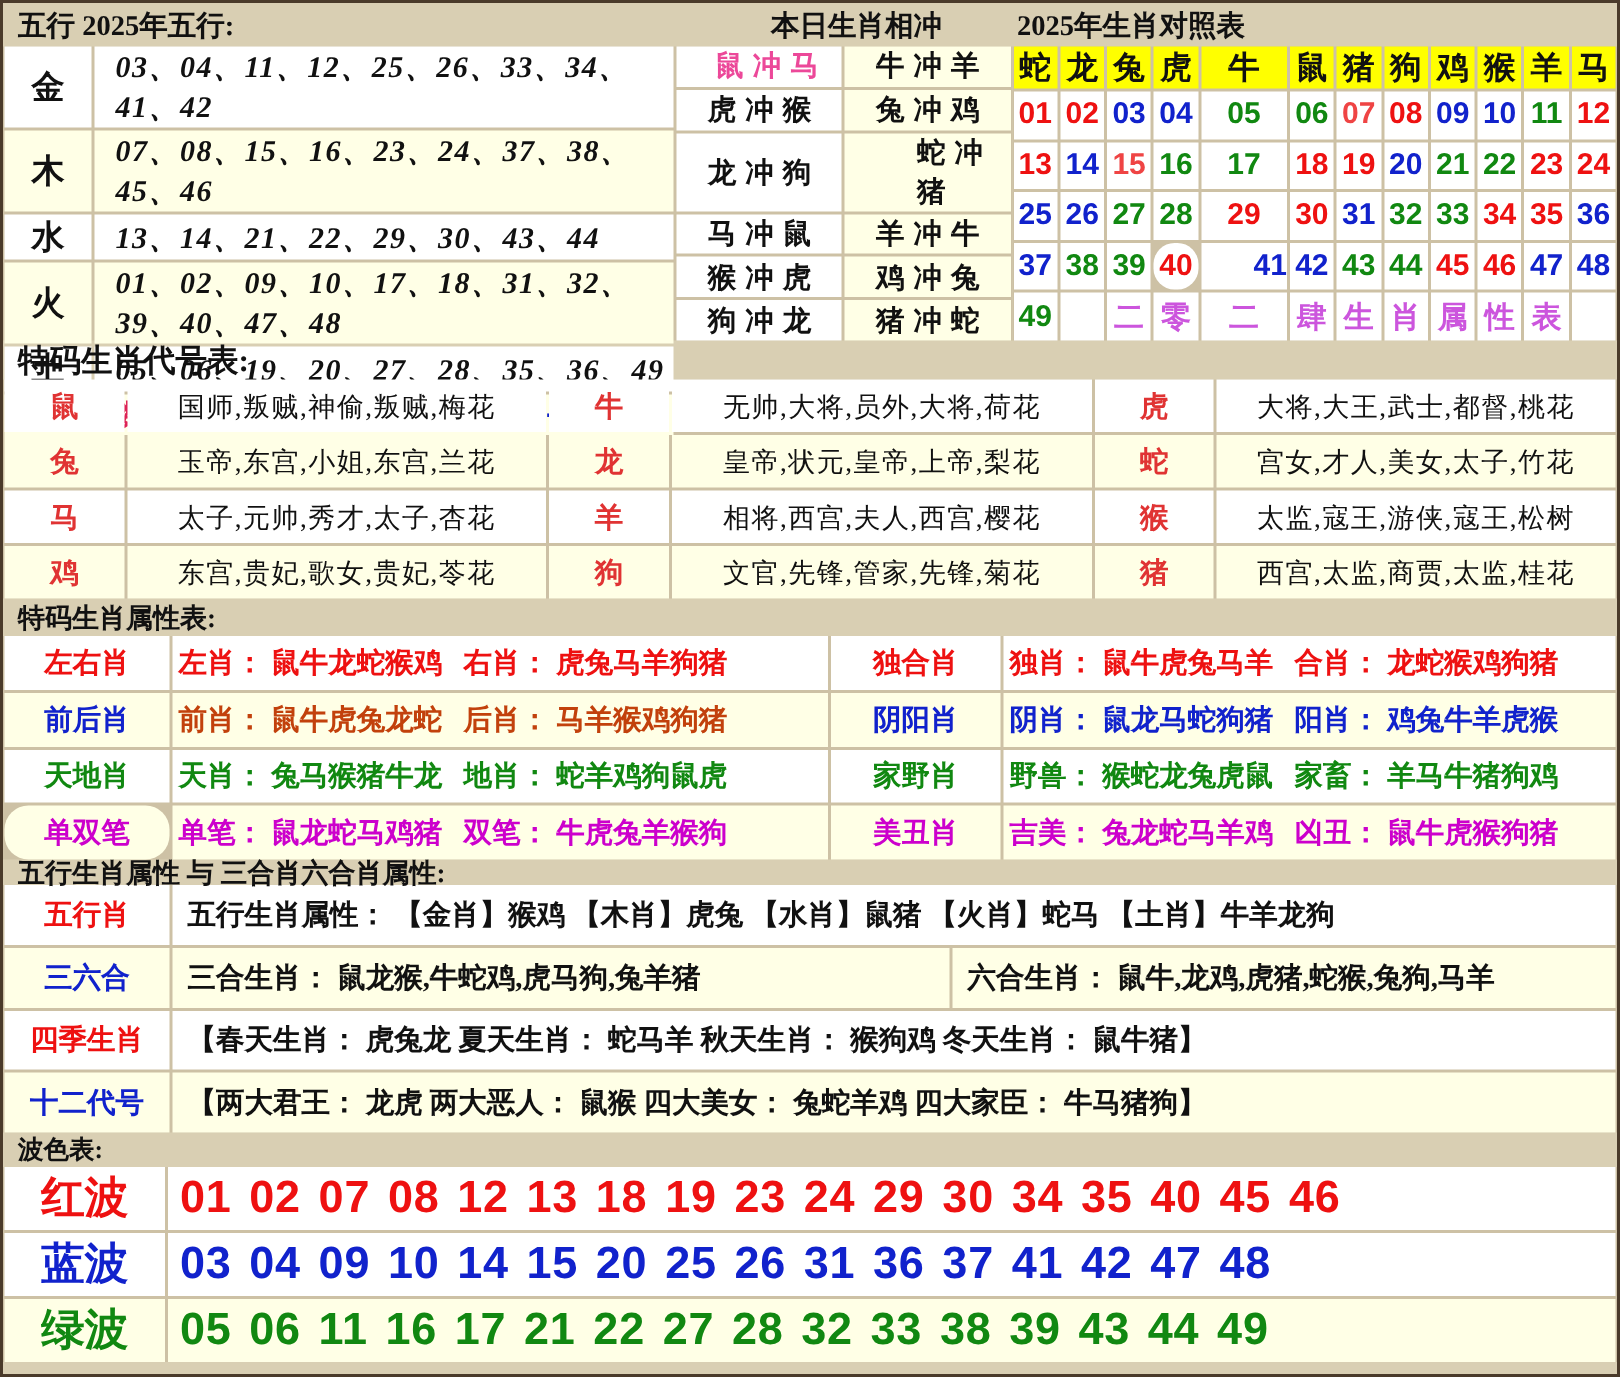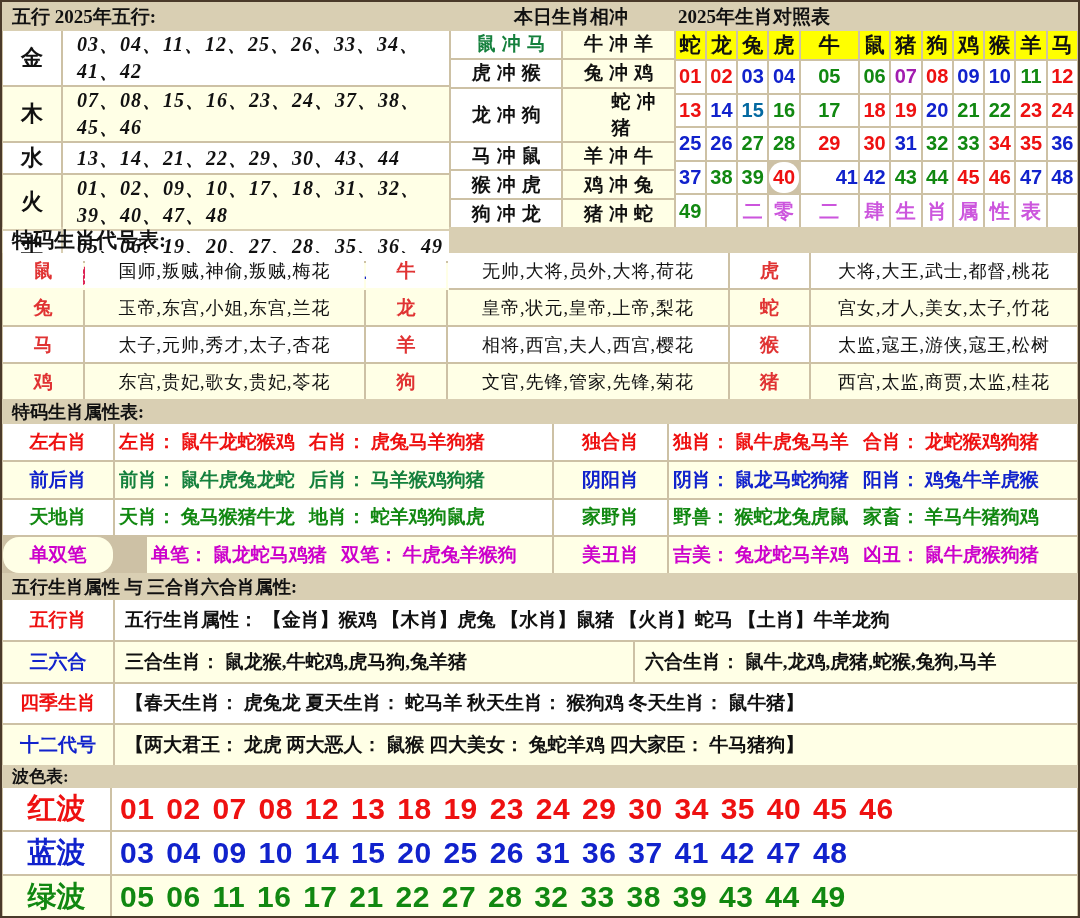--- a/index.html
+++ b/index.html
@@ -32,21 +32,21 @@
   .clash-table{width:225px;grid-template-columns:1fr 1fr;grid-template-rows:repeat(6,1fr);}
   .clash-cell{font-family:var(--serif);font-weight:bold;font-size:19px;letter-spacing:6px;
               padding-left:6px;}
   .zc-table{width:405px;grid-template-columns:repeat(12,1fr);grid-template-rows:28px repeat(5,1fr);}
   .zc-head{background:#ffff00;font-family:var(--serif);font-weight:bold;font-size:21px;}
   .zc-num{font-weight:bold;font-size:20px;font-family:var(--sans);}
 
   
   .band2{height:26px;font-size:21px;}
   .band3{height:25px;font-size:18px;}
-  .band4{height:27px;font-size:18px;}
+  .band4{height:17px;font-size:18px;}
   .band5{height:23px;font-size:17px;}
 
   .code-table{height:146px;grid-template-columns:80px 279px 80px 280px 79px 1fr;
               grid-template-rows:repeat(4,1fr);}
   .code-z{font-family:var(--serif);font-weight:bold;font-size:19px;}
   .code-d{font-family:var(--serif);font-size:18px;letter-spacing:1px;}
 
   .attr-table{height:149px;grid-template-columns:110px 437px 113px 1fr;
               grid-template-rows:repeat(4,1fr);}
   .attr-label{font-weight:bold;font-size:19px;font-family:var(--serif);}
@@ -88,21 +88,21 @@
           <div class="cell fe-el " style="color: rgb(17, 17, 17);">土</div>
           <div class="cell fe-nums " style="color: rgb(17, 17, 17);">05、06、19、20、27、28、35、36、49</div>
           <div class="cell fe-note cream">
             <span style="color: rgb(221, 34, 85);">小数号码：</span>
             <span style="color: rgb(17, 136, 17);">01--24</span>
             <span style="color: rgb(204, 34, 170);">大数号码：</span>
             <span style="color: rgb(17, 34, 204);">25--49</span>
           </div>
         </div>
       <div class="grid clash-table" id="clash-table">
-          <div class="cell clash-cell" style="color: #15803d; padding-left: 16px;">鼠冲马</div>
+          <div class="cell clash-cell" style="color: #ec4899; padding-left: 16px;">鼠冲马</div>
           <div class="cell clash-cell cream" style="color: rgb(17, 17, 17);">牛冲羊</div>
           <div class="cell clash-cell" style="color: rgb(17, 17, 17);">虎冲猴</div>
           <div class="cell clash-cell cream" style="color: rgb(17, 17, 17);">兔冲鸡</div>
           <div class="cell clash-cell" style="color: rgb(17, 17, 17);">龙冲狗</div>
           <div class="cell clash-cell cream" style="color: rgb(17, 17, 17); padding-left: 48px;">蛇冲猪</div>
           <div class="cell clash-cell" style="color: rgb(17, 17, 17);">马冲鼠</div>
           <div class="cell clash-cell cream" style="color: rgb(17, 17, 17);">羊冲牛</div>
           <div class="cell clash-cell" style="color: rgb(17, 17, 17);">猴冲虎</div>
           <div class="cell clash-cell cream" style="color: rgb(17, 17, 17);">鸡冲兔</div>
           <div class="cell clash-cell" style="color: rgb(17, 17, 17);">狗冲龙</div>
@@ -120,29 +120,29 @@
           <div class="cell zc-head" style="color: rgb(17, 17, 17);">鸡</div>
           <div class="cell zc-head" style="color: rgb(17, 17, 17);">猴</div>
           <div class="cell zc-head" style="color: rgb(17, 17, 17);">羊</div>
           <div class="cell zc-head" style="color: rgb(17, 17, 17);">马</div>
           <div class="cell zc-num" style="color: rgb(238, 17, 17);">01</div>
           <div class="cell zc-num" style="color: rgb(238, 17, 17);">02</div>
           <div class="cell zc-num" style="color: rgb(17, 34, 204);">03</div>
           <div class="cell zc-num" style="color: rgb(17, 34, 204);">04</div>
           <div class="cell zc-num" style="color: rgb(17, 136, 17);">05</div>
           <div class="cell zc-num" style="color: rgb(17, 136, 17);">06</div>
-          <div class="cell zc-num" style="color: #a21caf;">07</div>
+          <div class="cell zc-num" style="color: #ef4444;">07</div>
           <div class="cell zc-num" style="color: rgb(238, 17, 17);">08</div>
           <div class="cell zc-num" style="color: rgb(17, 34, 204);">09</div>
           <div class="cell zc-num" style="color: rgb(17, 34, 204);">10</div>
           <div class="cell zc-num" style="color: rgb(17, 136, 17);">11</div>
           <div class="cell zc-num" style="color: rgb(238, 17, 17);">12</div>
           <div class="cell zc-num" style="color: rgb(238, 17, 17);">13</div>
           <div class="cell zc-num" style="color: rgb(17, 34, 204);">14</div>
-          <div class="cell zc-num" style="color: #0369a1;">15</div>
+          <div class="cell zc-num" style="color: #ef4444;">15</div>
           <div class="cell zc-num" style="color: rgb(17, 136, 17);">16</div>
           <div class="cell zc-num" style="color: rgb(17, 136, 17);">17</div>
           <div class="cell zc-num" style="color: rgb(238, 17, 17);">18</div>
           <div class="cell zc-num" style="color: rgb(238, 17, 17);">19</div>
           <div class="cell zc-num" style="color: rgb(17, 34, 204);">20</div>
           <div class="cell zc-num" style="color: rgb(17, 136, 17);">21</div>
           <div class="cell zc-num" style="color: rgb(17, 136, 17);">22</div>
           <div class="cell zc-num" style="color: rgb(238, 17, 17);">23</div>
           <div class="cell zc-num" style="color: rgb(238, 17, 17);">24</div>
           <div class="cell zc-num" style="color: rgb(17, 34, 204);">25</div>
@@ -220,29 +220,29 @@
   <div>
     <div class="band band3">
       <span>特码生肖属性表:</span>
     </div>
     <div class="grid attr-table" id="attr-table">
         <div class="cell attr-label " style="color: rgb(238, 17, 17);">左右肖</div>
         <div class="cell attr-text " style="color: rgb(238, 17, 17);">左肖： 鼠牛龙蛇猴鸡   右肖： 虎兔马羊狗猪</div>
         <div class="cell attr-label " style="color: rgb(238, 17, 17);">独合肖</div>
         <div class="cell attr-text " style="color: rgb(238, 17, 17);">独肖： 鼠牛虎兔马羊   合肖： 龙蛇猴鸡狗猪</div>
         <div class="cell attr-label cream" style="color: rgb(17, 34, 204);">前后肖</div>
-        <div class="cell attr-text cream" style="color: #15803d;">前肖： 鼠牛虎兔龙蛇   后肖： 马羊猴鸡狗猪</div>
+        <div class="cell attr-text cream" style="color: #c2410c;">前肖： 鼠牛虎兔龙蛇   后肖： 马羊猴鸡狗猪</div>
         <div class="cell attr-label cream" style="color: rgb(17, 34, 204);">阴阳肖</div>
         <div class="cell attr-text cream" style="color: rgb(17, 34, 204);">阴肖： 鼠龙马蛇狗猪   阳肖： 鸡兔牛羊虎猴</div>
         <div class="cell attr-label " style="color: rgb(17, 136, 17);">天地肖</div>
         <div class="cell attr-text " style="color: rgb(17, 136, 17);">天肖： 兔马猴猪牛龙   地肖： 蛇羊鸡狗鼠虎</div>
         <div class="cell attr-label " style="color: rgb(17, 136, 17);">家野肖</div>
         <div class="cell attr-text " style="color: rgb(17, 136, 17);">野兽： 猴蛇龙兔虎鼠   家畜： 羊马牛猪狗鸡</div>
         <div class="cell attr-label cream" style="color: rgb(204, 0, 204); border-radius: 16px;">单双笔</div>
-        <div class="cell attr-text cream" style="color: rgb(204, 0, 204); margin-left: 32px;">单笔： 鼠龙蛇马鸡猪   双笔： 牛虎兔羊猴狗</div>
+        <div class="cell attr-text cream" style="color: rgb(204, 0, 204);">单笔： 鼠龙蛇马鸡猪   双笔： 牛虎兔羊猴狗</div>
         <div class="cell attr-label cream" style="color: rgb(204, 0, 204);">美丑肖</div>
         <div class="cell attr-text cream" style="color: rgb(204, 0, 204);">吉美： 兔龙蛇马羊鸡   凶丑： 鼠牛虎猴狗猪</div>
       </div>
   </div>
 
   <div>
     <div class="band band4">
       <span>五行生肖属性 与 三合肖六合肖属性:</span>
     </div>
     <div class="grid combo-table" id="combo-table">

